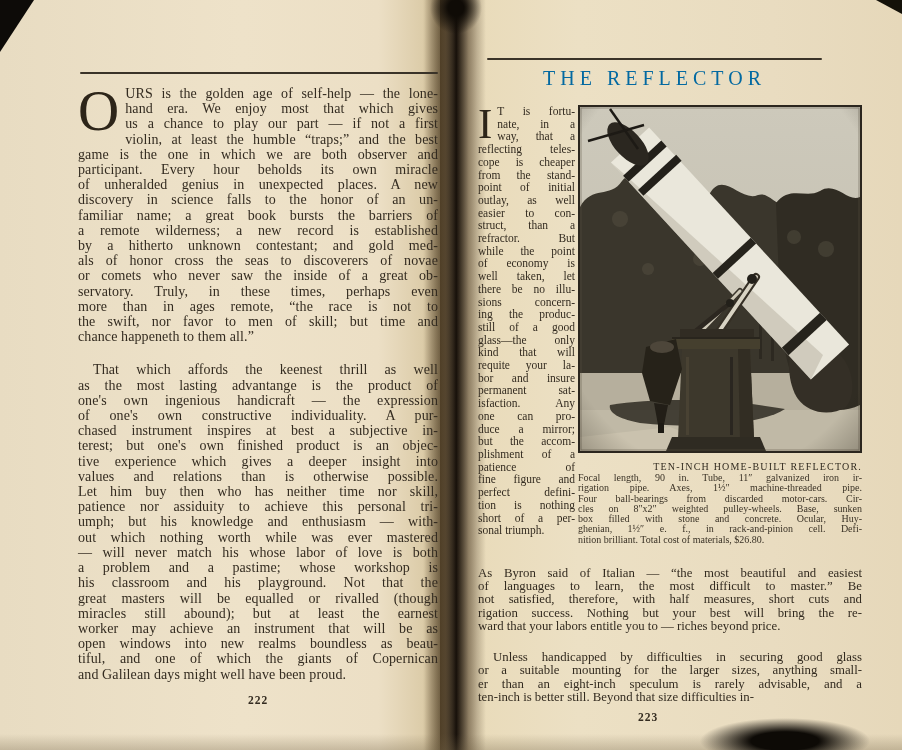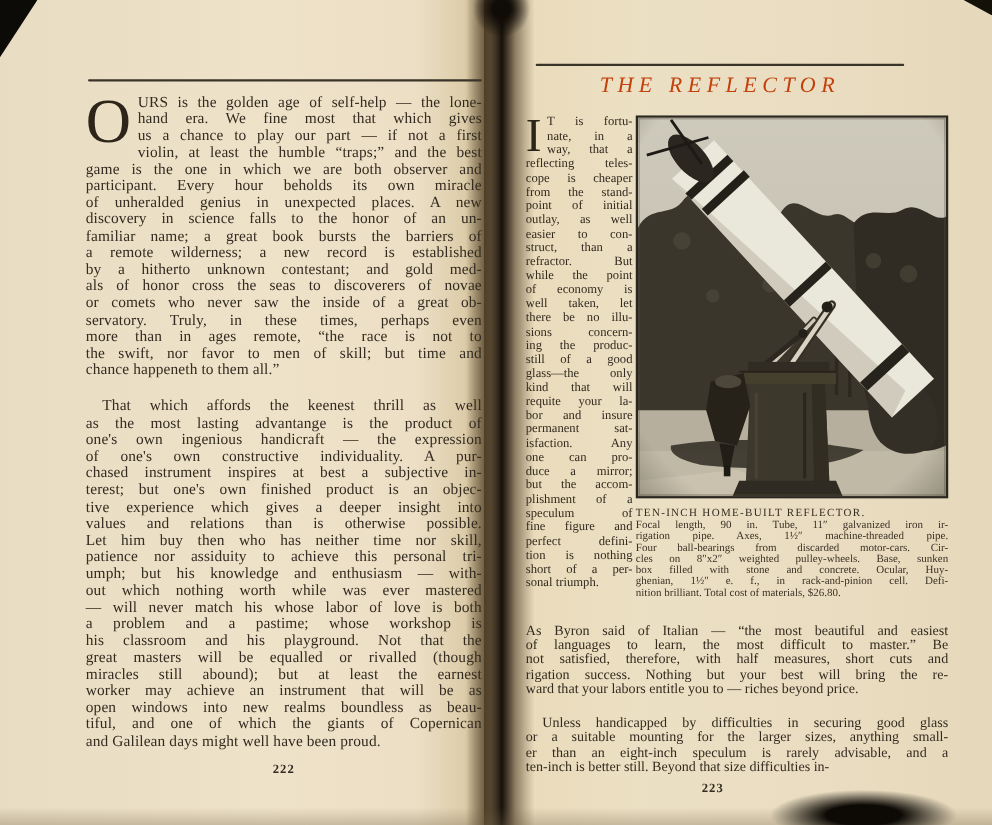--- a/index.html
+++ b/index.html
@@ -52,29 +52,29 @@
     float:left;font-size:43px;line-height:34px;padding:2px 5px 0 0;color:#2d2519;
   }
   .pagenum{font-weight:700;font-size:11.5px;letter-spacing:1px;text-align:center;}
   .pagenum-left{position:absolute;left:78px;top:694px;width:360px;}
 
   
   .right-content{position:absolute;left:478px;top:40px;width:384px;}
   .right-header{margin-left:9px;width:335px;}
   .right-header .rule{margin-top:18px;}
   .chapter-title{
-    text-align:center;font-size:20px;letter-spacing:5px;margin-top:7px;color:#c2410c;font-style:italic;
+    text-align:center;font-size:20px;letter-spacing:5px;margin-top:7px;color:#0369a1;
   }
   .row{display:flex;margin-top:15px;}
   .col-narrow{width:100px;padding-right:3px;box-sizing:border-box;
     font-size:11.5px;line-height:12.7px;}
   .figure{width:284px;}
   .photo-frame{width:280px;height:344px;border:2px solid #2b261e;background:#c8c4b6;}
   .caption-title{
-    text-align:left;font-size:10px;letter-spacing:1.2px;margin-top:8px;color:#332c21;
+    text-align:right;font-size:10px;letter-spacing:1.2px;margin-top:8px;color:#332c21;
   }
   .caption-body{font-size:10px;line-height:10.3px;margin-top:1px;color:#3a3226;}
   .body-right{font-size:12.8px;line-height:13.2px;}
   .para-a{margin-top:22px;}
   .para-b{margin-top:5px;}
   .pagenum-right{margin-top:7px;width:340px;}
 </style>
 </head>
 <body>
 
@@ -86,21 +86,21 @@
 <div class="corner-tr"></div>
 <div class="bottom-shade"></div>
 <div class="bottom-wedge"></div>
 
 <div class="left-content body-left">
   <div class="rule"></div>
   <div class="para para-1">
     <span class="dropcap-o">O</span>
     <div>
         <div class="line">URS is the golden age of self-help — the lone-</div>
-        <div class="line">hand era.  We fine most that which gives</div>
+        <div class="line">hand era.  We enjoy most that which gives</div>
         <div class="line">us a chance to play our part — if not a first</div>
         <div class="line">violin, at least the humble “traps;” and the best</div>
         <div class="line">game is the one in which we are both observer and</div>
         <div class="line">participant.  Every hour beholds its own miracle</div>
         <div class="line">of unheralded genius in unexpected places.  A new</div>
         <div class="line">discovery in science falls to the honor of an un-</div>
         <div class="line">familiar name; a great book bursts the barriers of</div>
         <div class="line">a remote wilderness; a new record is established</div>
         <div class="line">by a hitherto unknown contestant; and gold med-</div>
         <div class="line">als of honor cross the seas to discoverers of novae</div>
@@ -168,21 +168,21 @@
           <div class="line">glass—the only</div>
           <div class="line">kind that will</div>
           <div class="line">requite your la-</div>
           <div class="line">bor and insure</div>
           <div class="line">permanent sat-</div>
           <div class="line">isfaction.  Any</div>
           <div class="line">one can pro-</div>
           <div class="line">duce a mirror;</div>
           <div class="line">but the accom-</div>
           <div class="line">plishment of a</div>
-          <div class="line">speculum of</div>
+          <div class="line">patience of</div>
           <div class="line">fine figure and</div>
           <div class="line">perfect defini-</div>
           <div class="line">tion is nothing</div>
           <div class="line">short of a per-</div>
           <div class="line last">sonal triumph.</div>
         </div>
     </div>
 
     <div class="figure">
       <div class="photo-frame">

